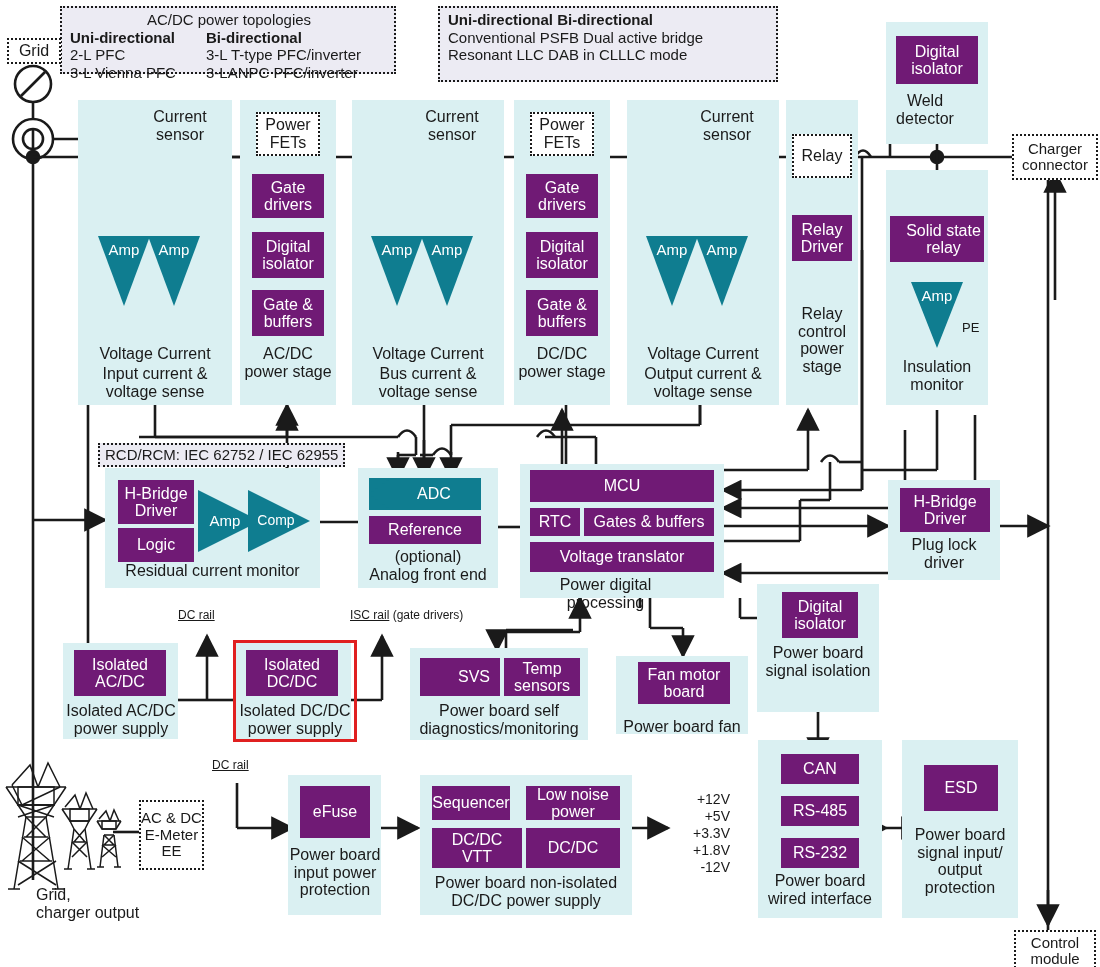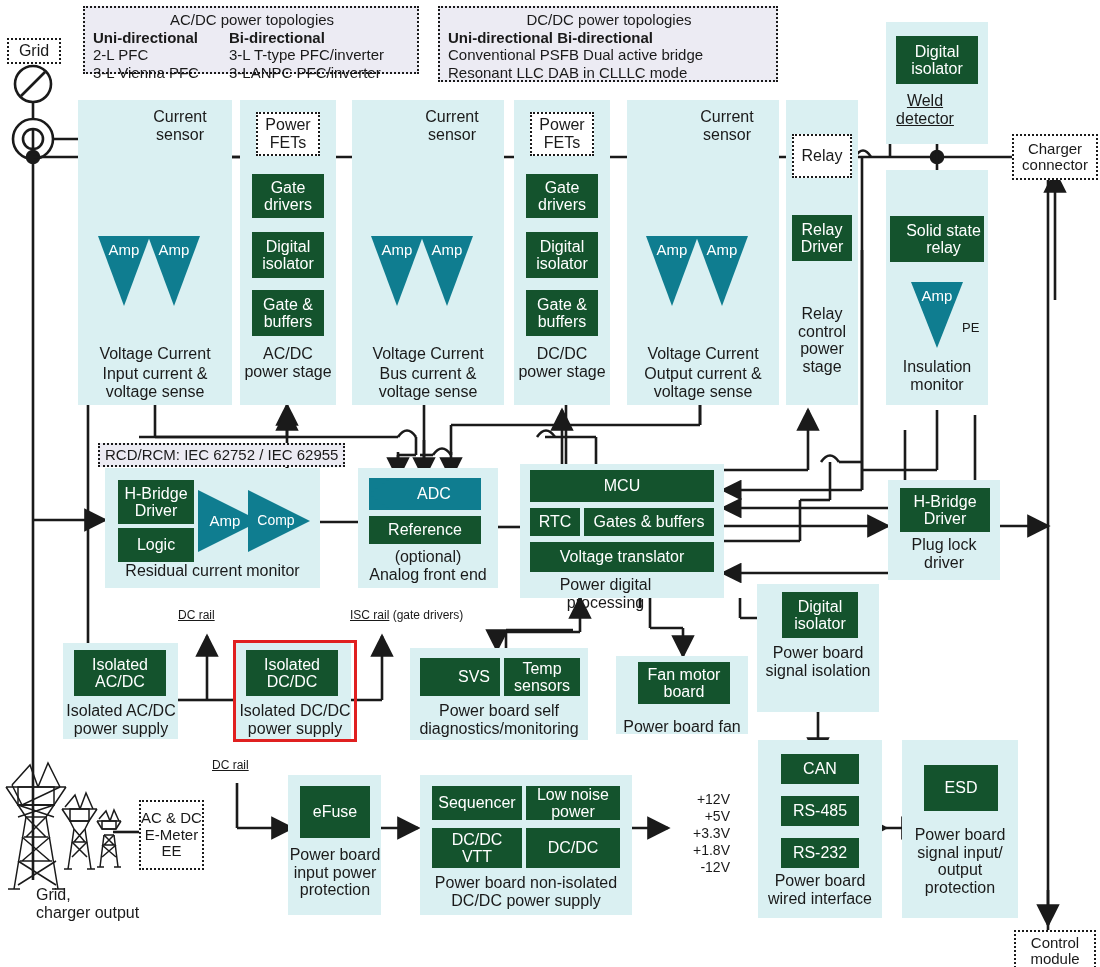--- a/index.html
+++ b/index.html
@@ -2,21 +2,21 @@
 <html><head>
 <meta charset="utf-8">
 <style>
   html,body{margin:0;padding:0;background:#ffffff;}
   body{width:1100px;height:967px;position:relative;overflow:hidden;
        font-family:"Liberation Sans","DejaVu Sans",sans-serif;color:#1a1a1a;}
   #stage{position:absolute;left:0;top:0;width:1100px;height:967px;}
   svg.wires{position:absolute;left:0;top:0;width:1100px;height:967px;pointer-events:none;}
 
   .panel{position:absolute;background:#daf0f2;box-sizing:border-box;}
-  .chip{position:absolute;background:#14532d;color:#fff;box-sizing:border-box;
+  .chip{position:absolute;background:#701a75;color:#fff;box-sizing:border-box;
         display:flex;align-items:center;justify-content:center;text-align:center;
         line-height:1.07;font-size:16px;}
   .lbl{position:absolute;text-align:center;line-height:1.1;font-size:16px;color:#1a1a1a;}
   .dashbox{position:absolute;box-sizing:border-box;border:2px dotted #1a1a1a;background:#fff;
            display:flex;align-items:center;justify-content:center;text-align:center;
            line-height:1.1;font-size:16px;}
   .topnote{position:absolute;box-sizing:border-box;border:2px dotted #1a1a1a;background:#ecebf3;
            font-size:15px;line-height:1.17;padding:3px 6px 4px 8px;}
   .topnote .hd{text-align:center;}
   .redbox{position:absolute;box-sizing:border-box;border:3px solid #e02020;background:transparent;}
@@ -242,38 +242,37 @@
 
       <line x1="237" y1="783" x2="237" y2="828"></line>
       <line x1="237" y1="828" x2="292" y2="828" marker-end="url(#ah)"></line>
       <line x1="378" y1="828" x2="418" y2="828" marker-end="url(#ah)"></line>
       <line x1="632" y1="828" x2="668" y2="828" marker-end="url(#ah)"></line>
 
       <line x1="113" y1="832" x2="140" y2="832"></line>
     </g>
   </svg>
 
-  <div class="topnote" style="left:83px;top:6px;width:336px;height:68px;">
+  <div class="topnote" style="left:60px;top:6px;width:336px;height:68px;">
     <div class="hd">AC/DC power topologies</div>
     <div style="display:flex;">
         <div style="width:136px;font-weight:bold;">Uni-directional</div>
         <div style="font-weight:bold;">Bi-directional</div>
       </div>
     <div style="display:flex;">
         <div style="width:136px;">2-L PFC</div>
         <div>3-L T-type PFC/inverter</div>
       </div>
     <div style="display:flex;">
         <div style="width:136px;">3-L Vienna PFC</div>
         <div>3-LANPC PFC/inverter</div>
       </div>
   </div>
 
   <div class="topnote" style="left:438px;top:6px;width:340px;height:76px;">
-    <div class="hd">DC/DC power topologies</div>
     <div style="font-weight:bold;">Uni-directional Bi-directional</div>
     <div>Conventional PSFB Dual active bridge</div>
     <div>Resonant LLC DAB in CLLLC mode</div>
   </div>
 
   <div class="dashbox" style="left:7px;top:38px;width:54px;height:26px;font-size:16px;">Grid</div>
 
   <div class="panel" style="left:78px;top:100px;width:154px;height:305px;"></div>
   <div class="lbl" style="left:128px;top:108px;width:104px;white-space:pre-line;">Current
 sensor</div>
@@ -360,21 +359,21 @@
   <div class="chip" style="left:792px;top:215px;width:60px;height:46px;white-space:pre-line;">Relay
 Driver</div>
   <div class="lbl" style="left:786px;top:305px;width:72px;white-space:pre-line;">Relay
 control
 power
 stage</div>
 
   <div class="panel" style="left:886px;top:22px;width:102px;height:122px;"></div>
   <div class="chip" style="left:896px;top:36px;width:82px;height:48px;white-space:pre-line;">Digital
 isolator</div>
-  <div class="lbl" style="left:886px;top:92px;width:78px;white-space:pre-line;text-decoration:underline;">Weld
+  <div class="lbl" style="left:886px;top:92px;width:78px;white-space:pre-line;">Weld
 detector</div>
 
   <div class="panel" style="left:886px;top:170px;width:102px;height:235px;"></div>
   <div class="chip" style="left:890px;top:216px;width:94px;height:46px;white-space:pre-line;padding-left:13px;">Solid state
 relay</div>
   <div class="amptri" style="left:911px;top:282px;width:52px;height:66px;">
     <svg width="52" height="66" viewBox="0 0 52 66">
         <polygon points="0,0 52,0 26,66" fill="#0f7d90"></polygon>
       </svg>
     <span style="position:absolute;left:0;width:52px;text-align:center;top:3px;">Amp</span>
@@ -470,21 +469,21 @@
 board</div>
   <div class="lbl" style="left:612px;top:718px;width:140px;">Power board fan</div>
 
   <div class="panel" style="left:288px;top:775px;width:93px;height:140px;"></div>
   <div class="chip" style="left:300px;top:786px;width:70px;height:52px;">eFuse</div>
   <div class="lbl" style="left:283px;top:846px;width:104px;white-space:pre-line;">Power board
 input power
 protection</div>
 
   <div class="panel" style="left:420px;top:775px;width:212px;height:140px;"></div>
-  <div class="chip" style="left:432px;top:786px;width:90px;height:34px;">Sequencer</div>
+  <div class="chip" style="left:432px;top:786px;width:78px;height:34px;">Sequencer</div>
   <div class="chip" style="left:526px;top:786px;width:94px;height:34px;white-space:pre-line;">Low noise
 power</div>
   <div class="chip" style="left:432px;top:828px;width:90px;height:40px;white-space:pre-line;">DC/DC
 VTT</div>
   <div class="chip" style="left:526px;top:828px;width:94px;height:40px;">DC/DC</div>
   <div class="lbl" style="left:416px;top:874px;width:220px;white-space:pre-line;">Power board non-isolated
 DC/DC power supply</div>
 
   <div class="volts" style="left:660px;top:791px;width:70px;">+12V
 +5V

